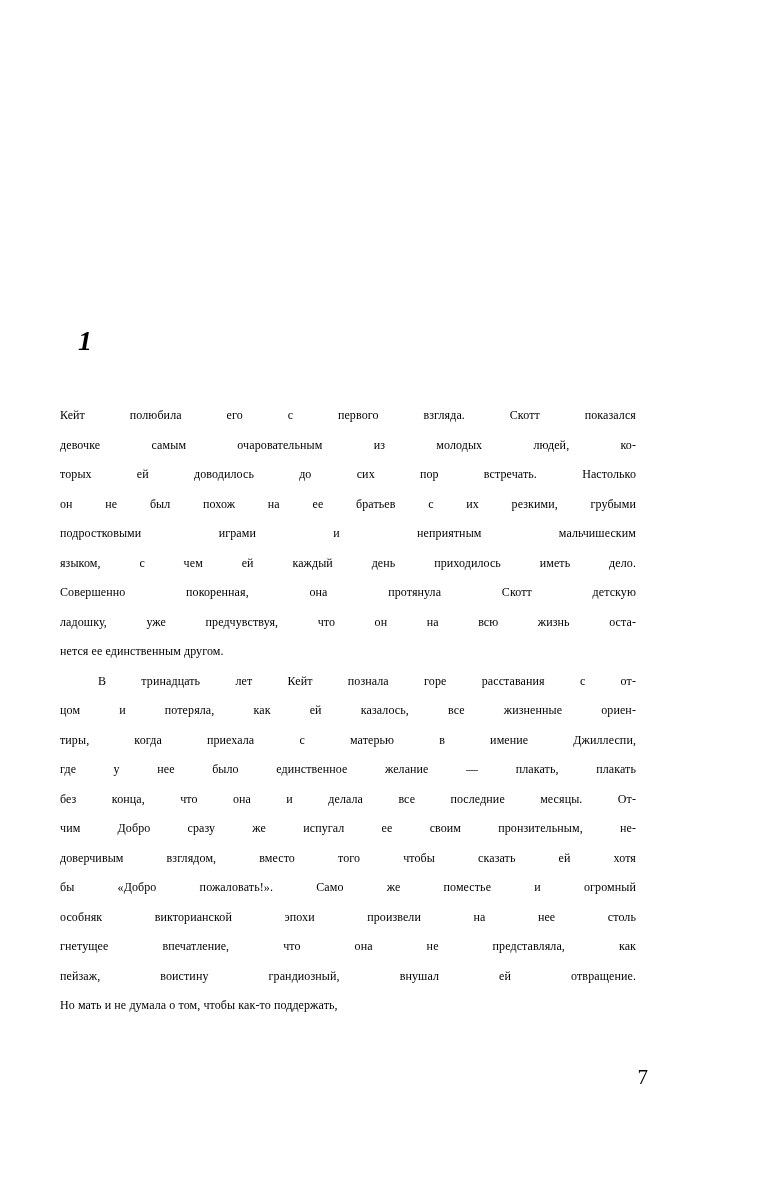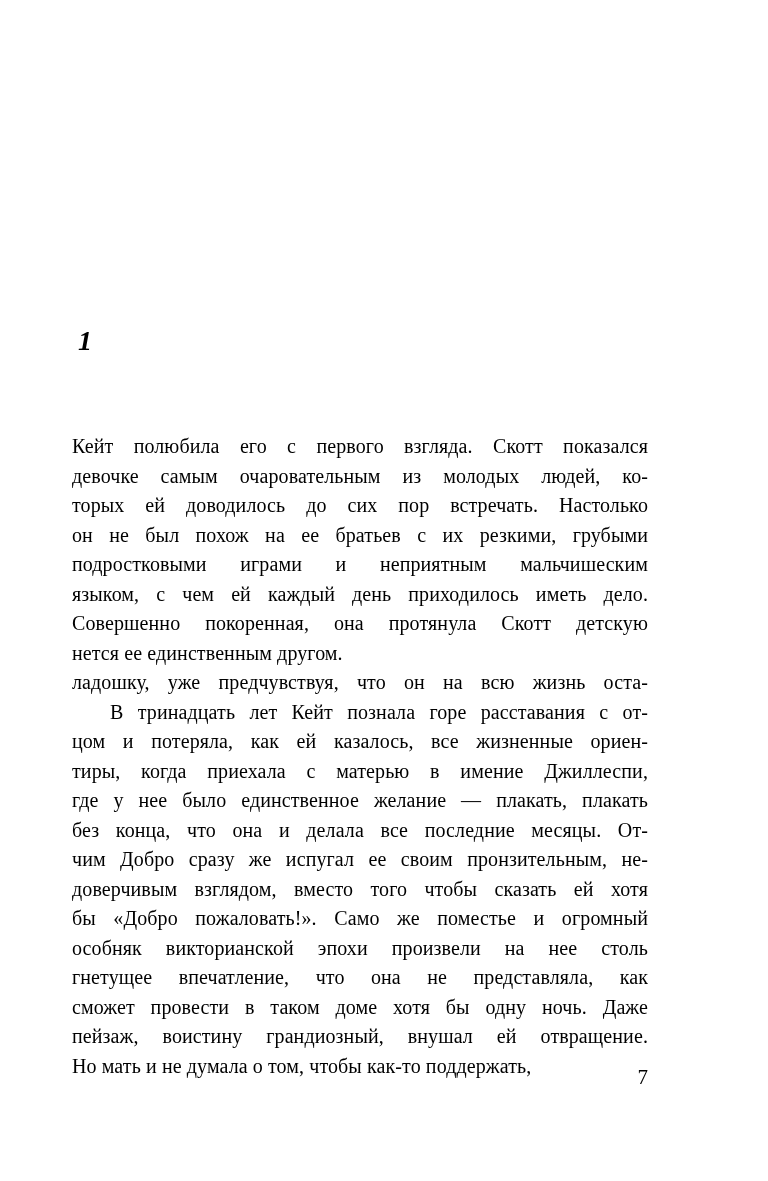--- a/index.html
+++ b/index.html
@@ -16,26 +16,25 @@
     position: absolute;
     left: 78px;
     top: 326px;
     font-size: 28px;
     font-weight: bold;
     font-style: italic;
     line-height: 30px;
   }
   .text-block {
     position: absolute;
-    left: 72px;
+    left: 60px;
     top: 401px;
     width: 576px;
-    font-size: 20px;
+    font-size: 12px;
     line-height: 29.5px;
-    margin-top: 31px;
   }
   .line {
     text-align: justify;
     text-align-last: justify;
     height: 29.5px;
     letter-spacing: 0.1px;
   }
   .line.para-end {
     text-align-last: left;
   }
@@ -60,33 +59,32 @@
   <div class="chapter-number">1</div>
 
   <div class="text-block">
     <div class="line">Кейт полюбила его с первого взгляда. Скотт показался</div>
     <div class="line">девочке самым очаровательным из молодых людей, ко-</div>
     <div class="line">торых ей доводилось до сих пор встречать. Настолько</div>
     <div class="line">он не был похож на ее братьев с их резкими, грубыми</div>
     <div class="line">подростковыми играми и неприятным мальчишеским</div>
     <div class="line">языком, с чем ей каждый день приходилось иметь дело.</div>
     <div class="line">Совершенно покоренная, она протянула Скотт детскую</div>
+    <div class="line">ладошку, уже предчувствуя, что он на всю жизнь оста-</div>
     <div class="line para-end">нется ее единственным другом.</div>
-    <div class="line">ладошку, уже предчувствуя, что он на всю жизнь оста-</div>
 
     <div class="line indent">В тринадцать лет Кейт познала горе расставания с от-</div>
     <div class="line">цом и потеряла, как ей казалось, все жизненные ориен-</div>
     <div class="line">тиры, когда приехала с матерью в имение Джиллеспи,</div>
     <div class="line">где у нее было единственное желание — плакать, плакать</div>
     <div class="line">без конца, что она и делала все последние месяцы. От-</div>
     <div class="line">чим Добро сразу же испугал ее своим пронзительным, не-</div>
     <div class="line">доверчивым взглядом, вместо того чтобы сказать ей хотя</div>
     <div class="line">бы «Добро пожаловать!». Само же поместье и огромный</div>
     <div class="line">особняк викторианской эпохи произвели на нее столь</div>
     <div class="line">гнетущее впечатление, что она не представляла, как</div>
-    <div class="line">сможет провести в таком доме хотя бы одну ночь. Даже</div>
     <div class="line">пейзаж, воистину грандиозный, внушал ей отвращение.</div>
     <div class="line para-end">Но мать и не думала о том, чтобы как-то поддержать,</div>
   </div>
 
   <div class="page-number">7</div>
 
 </div>
 
 </body></html>

